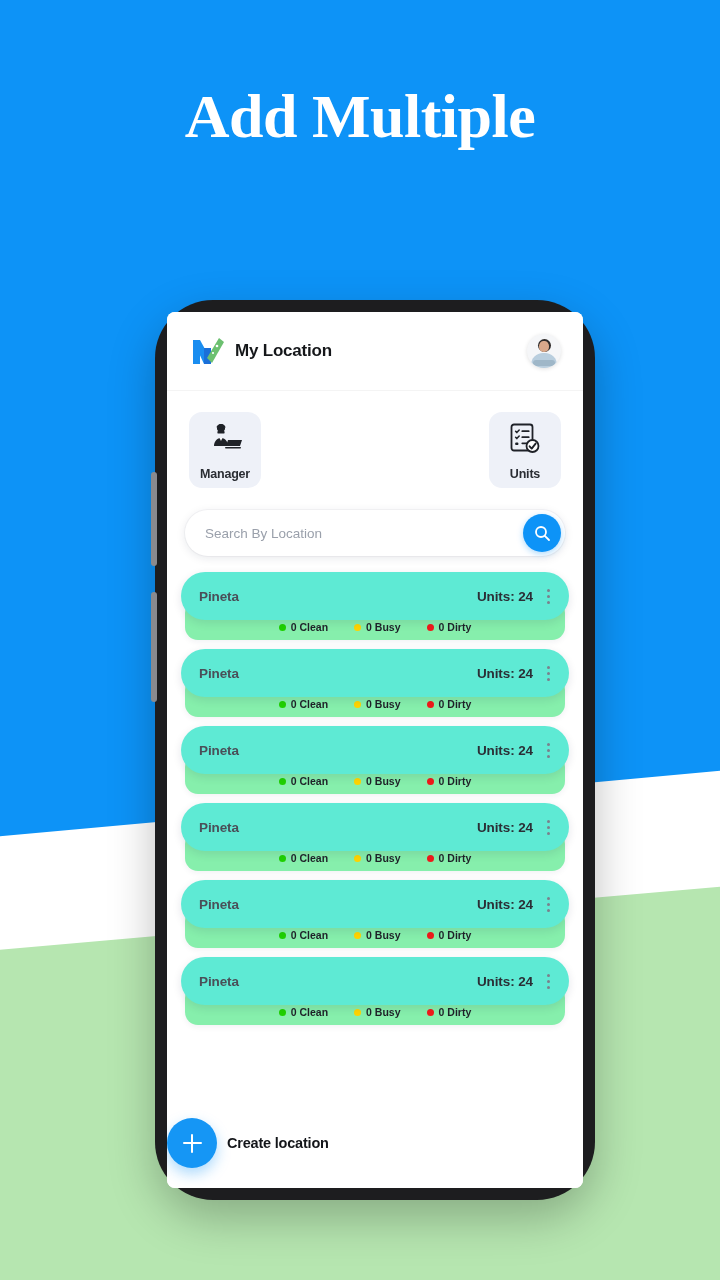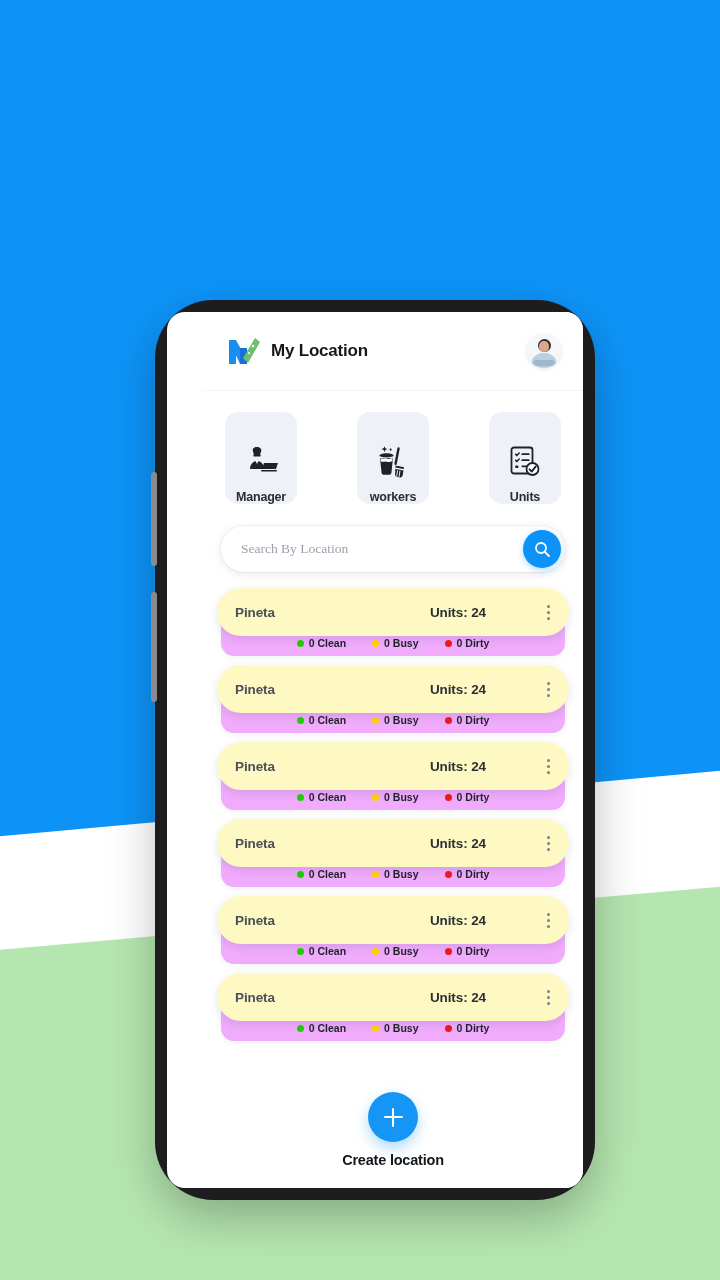--- a/index.html
+++ b/index.html
@@ -48,23 +48,23 @@
   .side-btn {
     position:absolute; left:-4px; width:6px;
     background:#8a8a8e; border-radius:3px;
   }
   .side-btn.b1 { top:172px; height:94px; }
   .side-btn.b2 { top:292px; height:110px; }
 
   .screen {
     position:absolute; left:12px; top:12px; right:12px; bottom:12px;
     background:#ffffff;
-    border-radius:18px;
+    border-radius:8px;
     overflow:hidden;
-    display:flex; flex-direction:column;padding-left:36px;
+    display:flex; flex-direction:column;
   }
 
   
   .app-header {
     height:78px; flex:0 0 78px;
     display:flex; align-items:center;
     padding:0 22px 0 24px;
     background:#fff;
     box-shadow:0 1px 0 rgba(0,0,0,.045);
     position:relative; z-index:5;
@@ -105,84 +105,84 @@
     display:flex; flex-direction:column;
     background:#fff;
   }
 
   
   .cats {
     display:flex; justify-content:space-between;
     padding:22px 22px 0 22px;
   }
   .cat {
-    width:72px; height:92px;
+    width:72px; height:76px;
     background:#eef1f8;
     border-radius:13px;
     display:flex; flex-direction:column;
-    align-items:center; justify-content:flex-end;
+    align-items:center; justify-content:center;
     gap:8px;
   }
   .cat .ic { width:38px; height:40px; display:flex; align-items:center; justify-content:center; }
   .cat .lbl {
     font-size:12.5px; font-weight:bold; color:#2a2d33; letter-spacing:-0.2px;
   }
 
   
   .searchwrap { padding:22px 18px 0 18px; }
   .searchbar {
     height:46px; border-radius:23px; background:#ffffff;
     box-shadow:0 2px 10px rgba(20,30,60,.10), 0 0 0 1px rgba(20,30,60,.035);
     display:flex; align-items:center; padding:0 4px 0 20px;
   }
   .searchbar input {
     flex:1 1 auto; border:none; outline:none; background:transparent;
-    font-family:Liberation Serif, serif;
+    font-family:Liberation Sans, sans-serif;
     font-size:13.5px; color:#4a4f58;
   }
   .searchbar input::placeholder { color:#9aa0ab; }
   .search-btn {
     width:38px; height:38px; border-radius:50%;
     background:#0d93f7; border:none; cursor:pointer;
     display:flex; align-items:center; justify-content:center;
     flex:0 0 auto;
     box-shadow:0 2px 6px rgba(13,147,247,.35);
   }
 
   
   .list { padding:16px 14px 0 14px; display:flex; flex-direction:column; gap:9px; }
   .loc-card { position:relative; padding-bottom:20px; }
   .loc-status {
     position:absolute; left:4px; right:4px; bottom:0; height:40px;
-    background:#f0abfc; border-radius:13px;
+    background:#86efac; border-radius:13px;
     display:flex; align-items:flex-end; justify-content:center;
     gap:26px; padding-bottom:7px;
     box-shadow:0 2px 6px rgba(20,30,60,.06);
   }
   .st { display:flex; align-items:center; gap:5px; font-size:10.5px; font-weight:bold; color:#1f2228; }
   .dot { width:7px; height:7px; border-radius:50%; display:block; }
   .loc-main {
     position:relative; z-index:2;
-    height:48px; background:#fef9c3; border-radius:24px;
+    height:48px; background:#5eead4; border-radius:24px;
     box-shadow:0 3px 10px rgba(20,30,60,.11);
-    display:flex; align-items:center; padding:0 10px 0 18px;gap:47px;
+    display:flex; align-items:center; padding:0 10px 0 18px;
   }
   .loc-name { font-size:13.5px; font-weight:bold; color:#4a4f58; letter-spacing:-0.1px; }
   .loc-units { font-size:13.5px; font-weight:bold; color:#2b2f36; letter-spacing:-0.1px;text-align:center; }
   .kebab {
     width:22px; height:28px; display:flex; flex-direction:column;
     align-items:center; justify-content:center; gap:3px; cursor:pointer;
     margin-left:4px;
   }
   .kebab i { width:3px; height:3px; border-radius:50%; background:#7b818c; display:block; }
 
   
   .app-footer {
     flex:0 0 auto; padding:16px 0 20px 0;
-    display:flex; flex-direction:column; align-items:center; gap:10px;
+    display:flex; align-items:center; gap:10px;
     background:#fff;
   }
   .fab {
     width:50px; height:50px; border-radius:50%;
     background:#1596f5; border:none; cursor:pointer;
     display:flex; align-items:center; justify-content:center;
     box-shadow:0 6px 14px rgba(21,150,245,.35);
     position:relative;
   }
   .fab:before, .fab:after {
@@ -194,20 +194,21 @@
 </style>
 </head>
 <body>
 
 <div class="bg">
   <div class="band-white"></div>
   <div class="band-green"></div>
 </div>
 
 <div class="promo-title">
+  <div>Add Multiple</div>
 </div>
 
 <div class="phone">
   <div class="side-btn b1"></div>
   <div class="side-btn b2"></div>
 
   <div class="screen">
 
     <div class="app-header">
       <div class="logo">
@@ -241,36 +242,20 @@
               <path d="M8.4 3.2C9 1.3 10.8 0 13 0c2.4 0 4.3 1.6 4.7 3.7-1-.4-2-.2-2.8.3-1 .6-2.3.6-3.4.2-1-.4-2.1-.6-3.1-1z" fill="#1f2228"></path>
               <path d="M6 22c0-4.5 3.2-8 7-8s7 3.5 7 8z" fill="#1f2228"></path>
               <path d="M11.6 13.9 13 17l1.4-3.1c-.9-.3-1.9-.3-2.8 0z" fill="#ffffff"></path>
               <path d="M18 22h14l2-6H20z" fill="#1f2228"></path>
               <rect x="17" y="23" width="16" height="1.6" rx=".8" fill="#1f2228"></rect>
             </svg>
           </span>
           <span class="lbl">Manager</span>
         </div>
 
-        <div class="cat">
-          <span class="ic">
-            <svg width="36" height="32" viewBox="0 0 36 32">
-              <path d="M5 12h13l-1.6 15a2 2 0 0 1-2 1.8H8.6a2 2 0 0 1-2-1.8z" fill="#1f2228"></path>
-              <path d="M4.4 9.5c0-1 3-2.3 7.1-2.3s7.1 1.3 7.1 2.3c0 1-3 1.9-7.1 1.9s-7.1-.9-7.1-1.9z" fill="#1f2228"></path>
-              <path d="M5.5 12c2.2 1.4 4.4-.6 6.4.5 2 1.1 3.9-.4 5.7-.5l-.3 3.2c-1.9.3-3.6 1.5-5.5.5-1.9-1-3.9 1-6-.4z" fill="#ffffff"></path>
-              <rect x="22.6" y="1" width="2.4" height="18" rx="1.2" transform="rotate(11 22.6 1)" fill="#1f2228"></rect>
-              <path d="M20.5 19.5 29 21.2l-1.4 8.4c-.2 1.2-1.3 2-2.5 1.8l-3.2-.6c-1.2-.2-2-1.4-1.8-2.6z" fill="#1f2228"></path>
-              <path d="M20.1 22.2 29 23.9" stroke="#ffffff" stroke-width="1.2"></path>
-              <path d="M22.6 24.2l-.9 6.2M25 24.6l-.9 6.2" stroke="#ffffff" stroke-width=".9"></path>
-              <path d="M8.6 2.3 9.5.2l.8 2.1 2.1.8-2.1.8-.8 2.1-.9-2.1L6.5 3z" fill="#1f2228"></path>
-              <circle cx="15.6" cy="3.6" r="1.1" fill="#1f2228"></circle>
-            </svg>
-          </span>
-          <span class="lbl">workers</span>
-        </div>
 
         <div class="cat">
           <span class="ic">
             <svg width="32" height="32" viewBox="0 0 32 32">
               <rect x="2.5" y="1.5" width="21" height="26" rx="2.5" fill="none" stroke="#1f2228" stroke-width="1.8"></rect>
               <path d="M6.6 8.3 7.8 9.6 10.2 7" fill="none" stroke="#1f2228" stroke-width="1.5" stroke-linecap="round" stroke-linejoin="round"></path>
               <rect x="12.4" y="7.3" width="8.2" height="1.7" rx=".85" fill="#1f2228"></rect>
               <path d="M6.6 14.3 7.8 15.6 10.2 13" fill="none" stroke="#1f2228" stroke-width="1.5" stroke-linecap="round" stroke-linejoin="round"></path>
               <rect x="12.4" y="13.3" width="8.2" height="1.7" rx=".85" fill="#1f2228"></rect>
               <rect x="6.3" y="19.5" width="3" height="2.6" rx=".7" fill="#1f2228"></rect>

